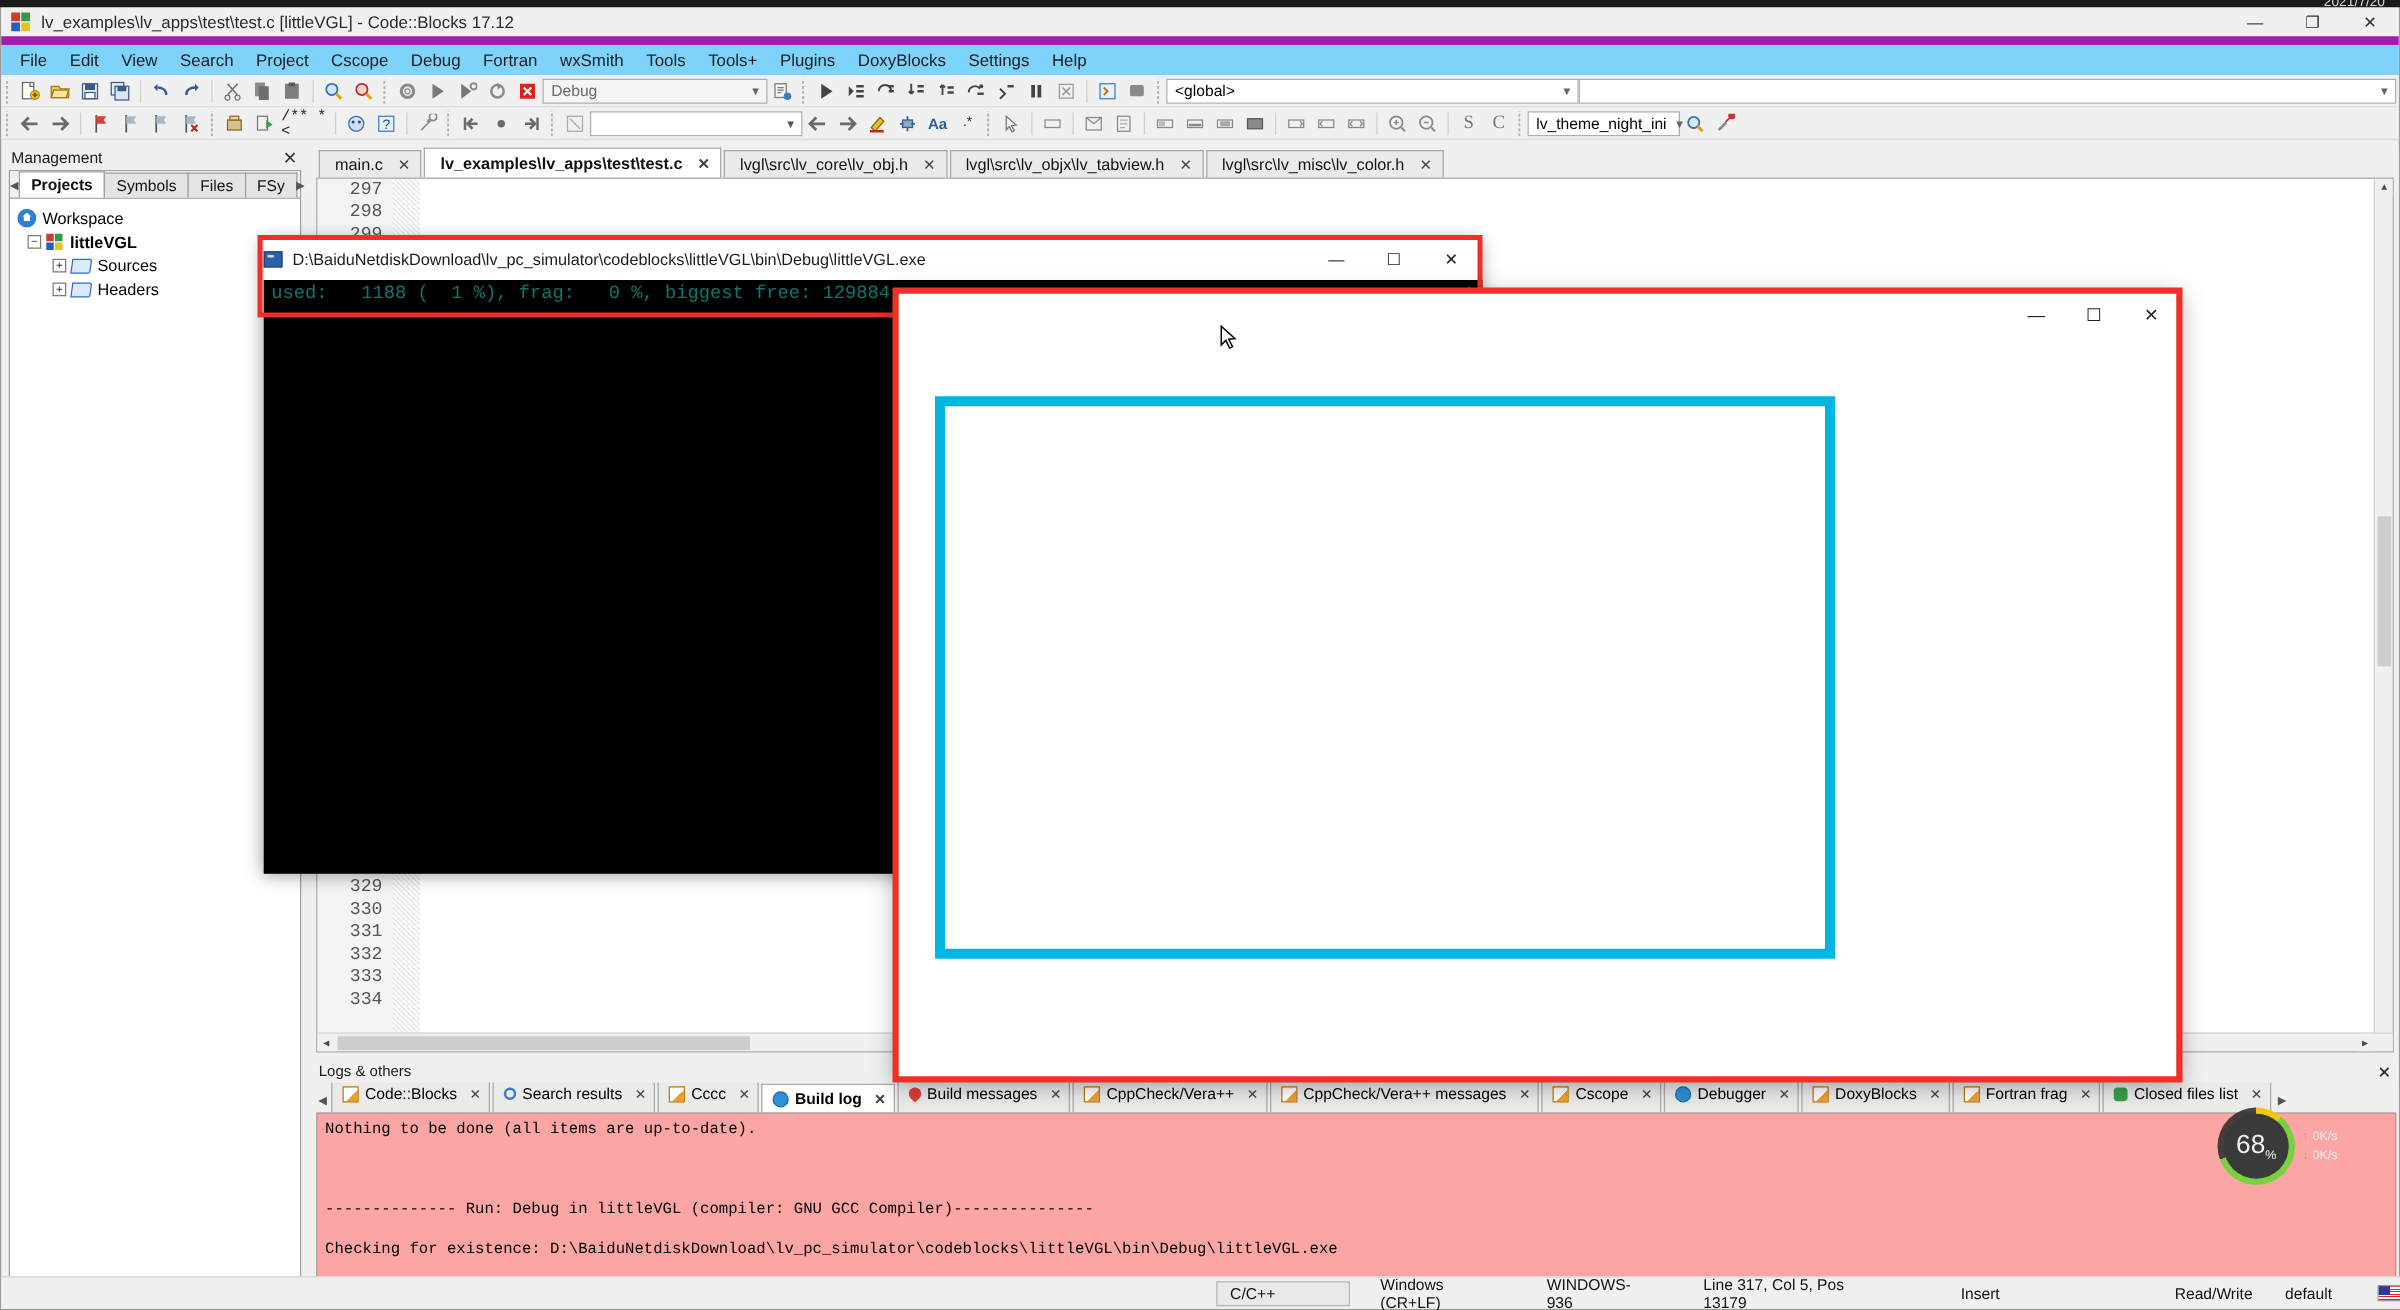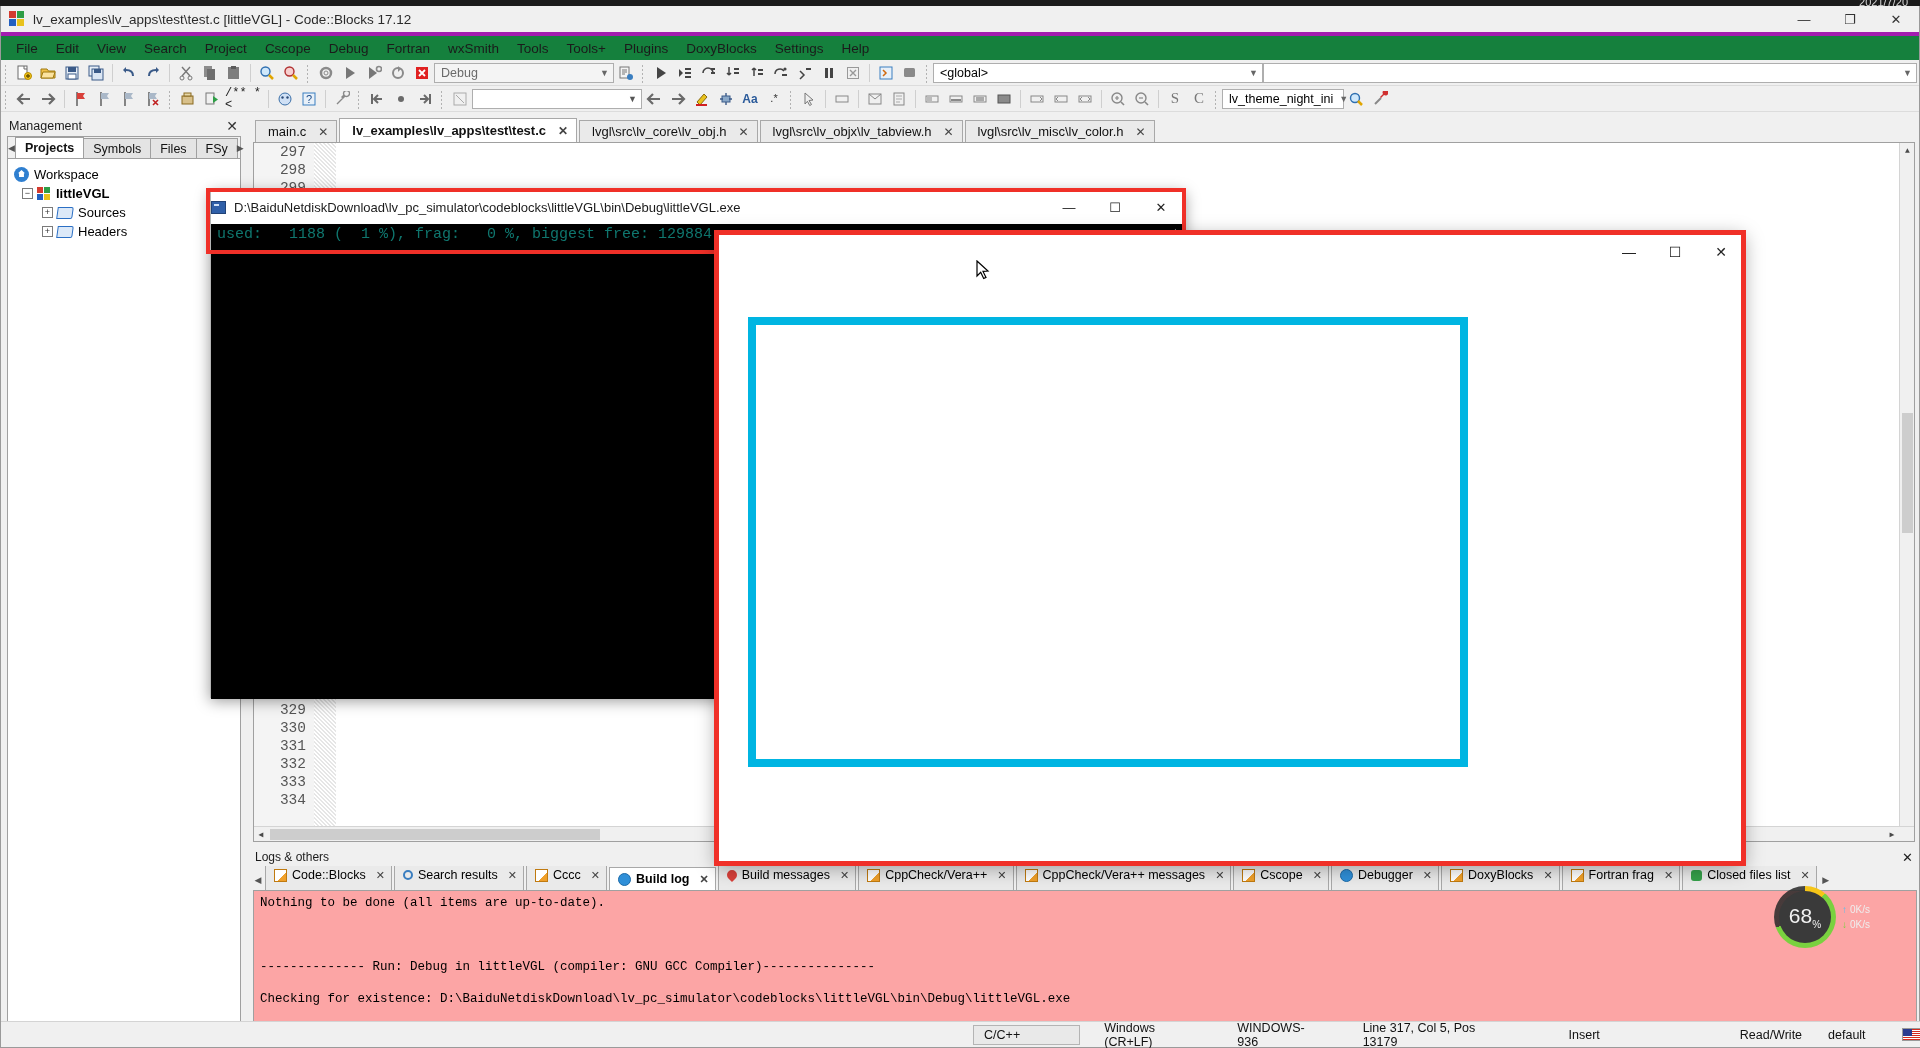--- a/index.html
+++ b/index.html
@@ -16,33 +16,33 @@
   
   .desktop-strip{position:absolute;left:0;top:0;width:1920px;height:8px;background:#1b1b1b;}
   .desktop-clock{position:absolute;right:12px;top:-4px;color:#d8d8d8;font-size:11px;}
 
   
   .cb-window{position:absolute;left:0;top:6px;width:1920px;height:1042px;background:#f0f0f0;
      border:1px solid #9a9a9a;border-top:none;}
 
   
   .titlebar{height:30px;background:#f0f0f0;display:flex;align-items:center;padding-left:8px;
-     border-bottom:4px solid #a21caf;}
+     border-bottom:7px solid #a21caf;}
   .cb-logo{width:16px;height:16px;display:inline-block;position:relative;margin-right:8px;}
   .cb-logo i{position:absolute;width:7px;height:7px;display:block;}
   .cb-logo i.a{left:0;top:0;background:#d43b2f;}
   .cb-logo i.b{left:8px;top:0;background:#2e9e46;}
   .cb-logo i.c{left:0;top:8px;background:#2360c0;}
   .cb-logo i.d{left:8px;top:8px;background:#e8c21c;}
   .titletext{font-size:13.5px;color:#2a2a2a;}
   .winbtns{margin-left:auto;display:flex;height:30px;}
   .winbtn{width:46px;height:30px;display:flex;align-items:center;justify-content:center;color:#333;font-size:13px;}
 
   
-  .menubar{height:24px;display:flex;align-items:center;padding-left:6px;background:#15803d;font-size:13.5px;}
+  .menubar{height:24px;display:flex;align-items:center;padding-left:6px;background:#7dd3fc;font-size:13.5px;}
   .menuitem{padding:3px 9px;color:#1b1b1b;white-space:nowrap;}
 
   
   .toolbar{height:26px;display:flex;align-items:center;background:#f0f0f0;border-bottom:1px solid #dcdcdc;}
   .tb-grip{width:7px;height:20px;margin:0 2px;
      background-image:radial-gradient(#b2b2b2 1px, transparent 1px);
      background-size:3px 4px;background-position:1px 1px;background-repeat:repeat-y;}
   .tbbtn{width:22px;height:22px;margin:0 1px;display:flex;align-items:center;justify-content:center;
      font-size:13px;line-height:1;color:#4a4a4a;}
   .tbsep{width:1px;height:18px;background:#cfcfcf;margin:0 4px;}

